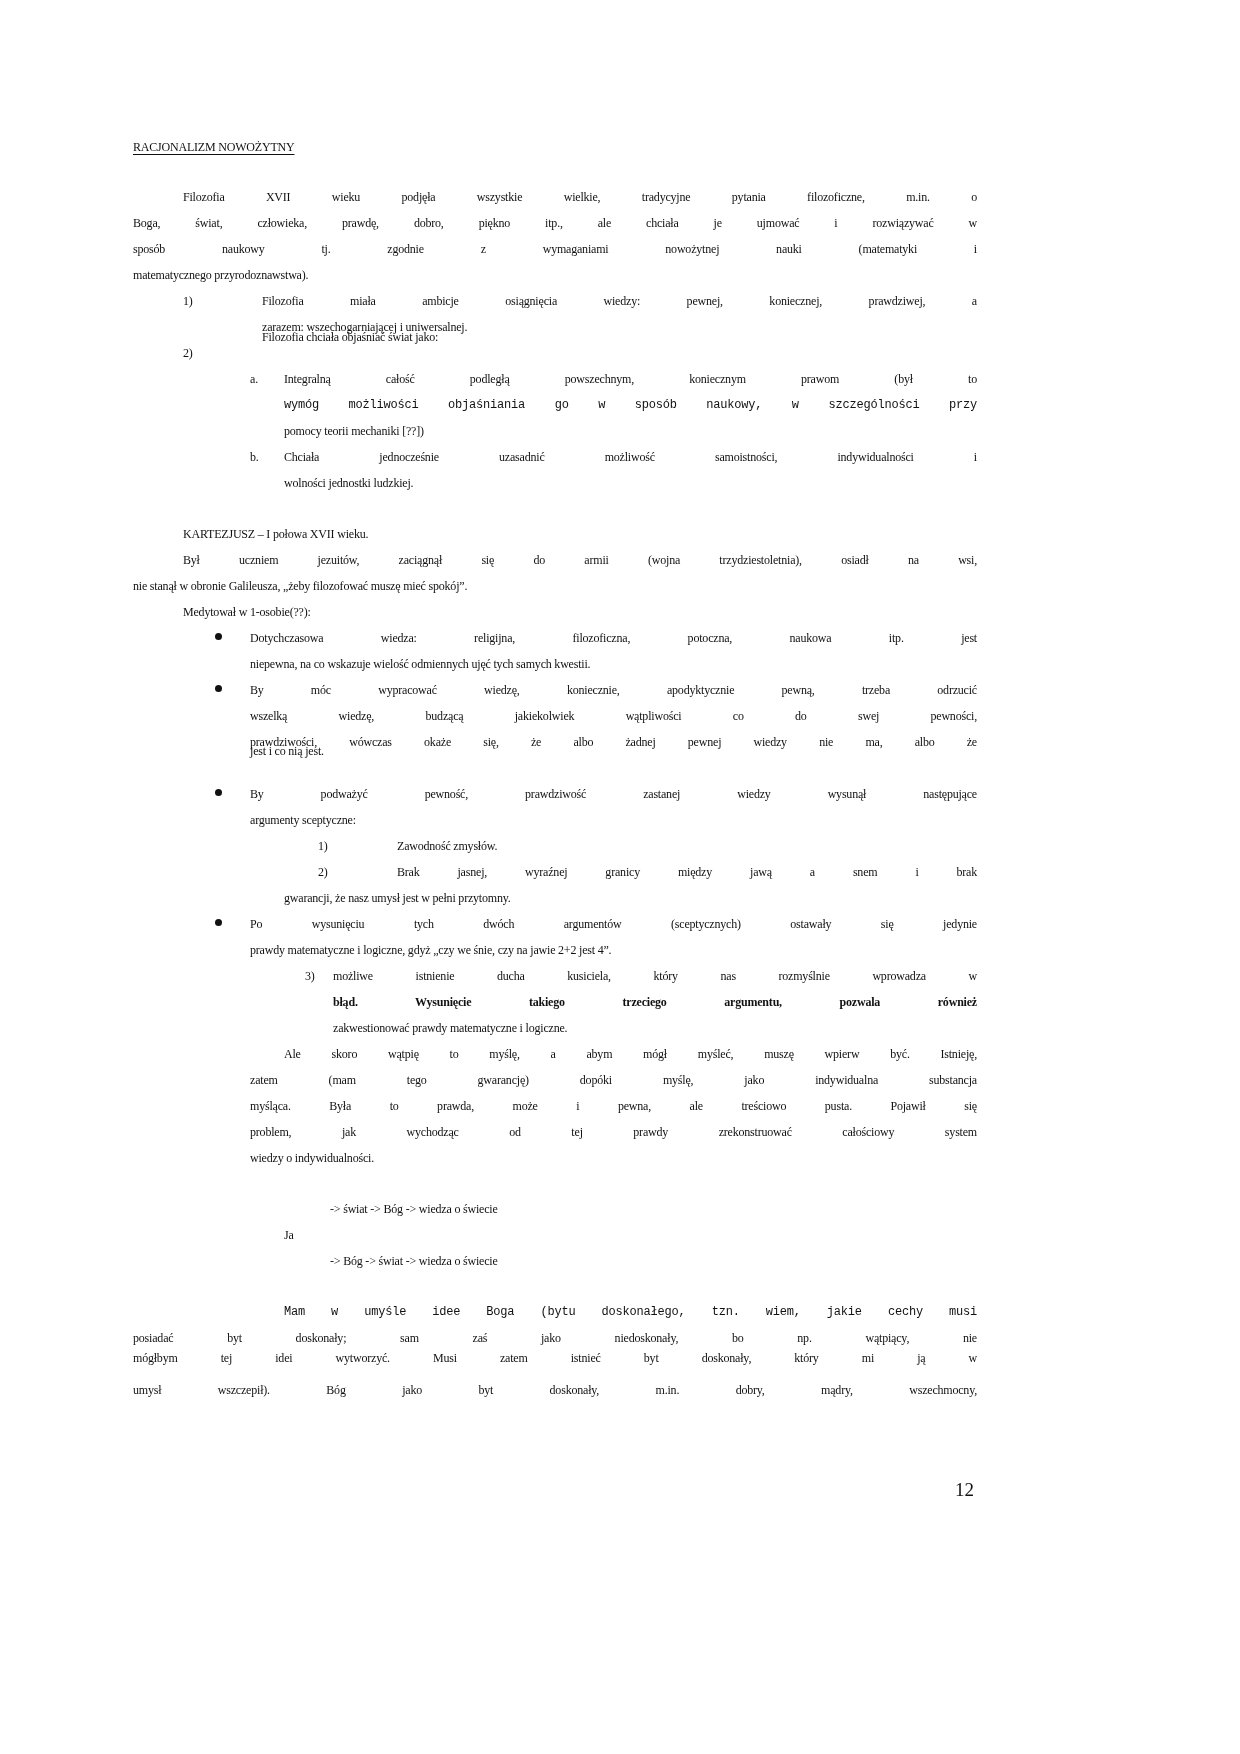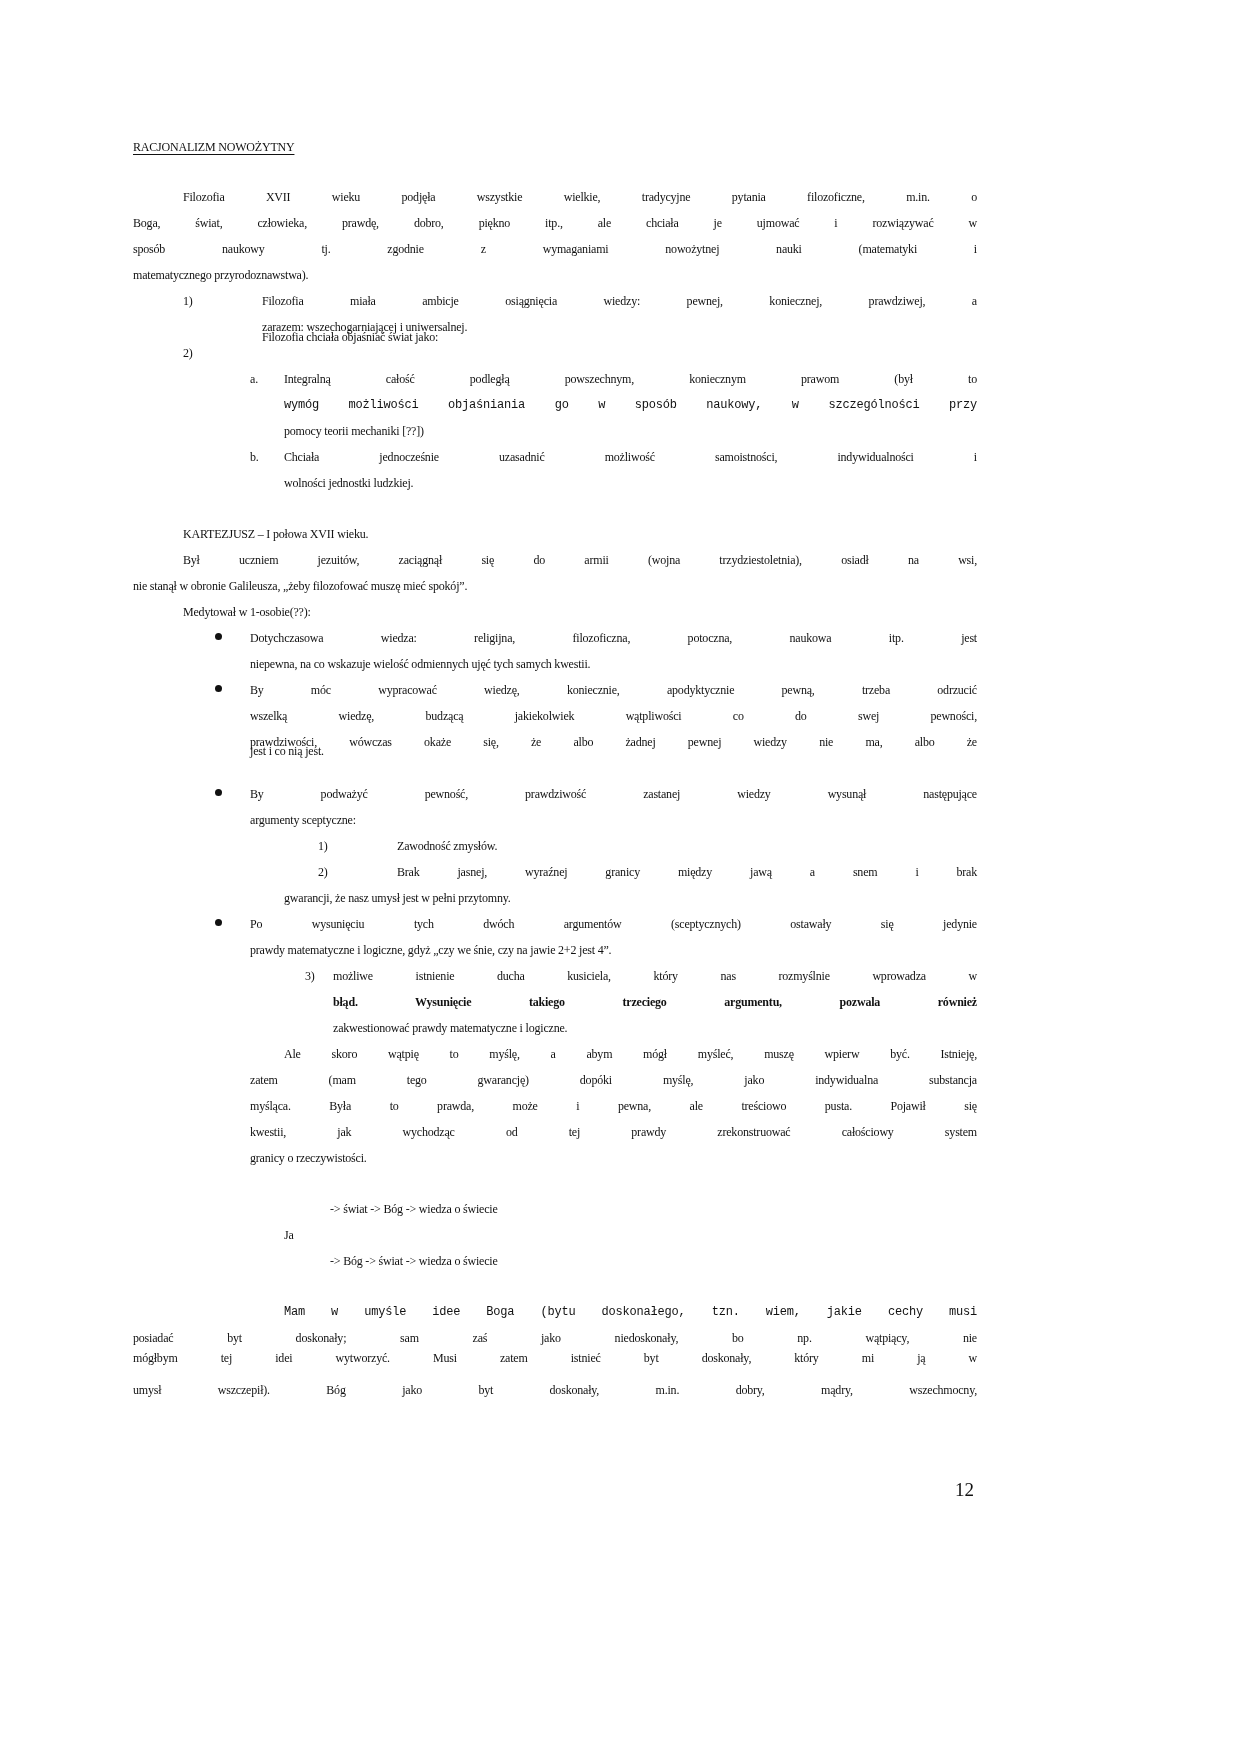--- a/index.html
+++ b/index.html
@@ -111,22 +111,22 @@
     <div class="line" style="left:305px; top:963px;">3)</div>
     <div class="line just" style="left:333px; top:963px; width:644px;">możliwe istnienie ducha kusiciela, który nas rozmyślnie wprowadza w</div>
     <div class="line just" style="left:333px; top:989px; width:644px;font-weight:bold;">błąd. Wysunięcie takiego trzeciego argumentu, pozwala również</div>
     <div class="line" style="left:333px; top:1015px;">zakwestionować prawdy matematyczne i logiczne.</div>
   </div>
 
   <div>
     <div class="line just" style="left:284px; top:1041px; width:693px;">Ale skoro wątpię to myślę, a abym mógł myśleć, muszę wpierw być. Istnieję,</div>
     <div class="line just" style="left:250px; top:1067px; width:727px;">zatem (mam tego gwarancję) dopóki myślę, jako indywidualna substancja</div>
     <div class="line just" style="left:250px; top:1093px; width:727px;">myśląca. Była to prawda, może i pewna, ale treściowo pusta. Pojawił się</div>
-    <div class="line just" style="left:250px; top:1119px; width:727px;">kwestii, jak wychodząc od tej prawdy zrekonstruować całościowy system</div>
-    <div class="line" style="left:250px; top:1145px;">granicy o rzeczywistości.</div>
+    <div class="line just" style="left:250px; top:1119px; width:727px;">problem, jak wychodząc od tej prawdy zrekonstruować całościowy system</div>
+    <div class="line" style="left:250px; top:1145px;">wiedzy o indywidualności.</div>
   </div>
 
   <div>
     <div class="line" style="left:330px; top:1196px;">-&gt; świat -&gt; Bóg -&gt; wiedza o świecie</div>
     <div class="line" style="left:284px; top:1222px;">Ja</div>
     <div class="line" style="left:330px; top:1248px;">-&gt; Bóg -&gt; świat -&gt; wiedza o świecie</div>
   </div>
 
   <div>
     <div class="line just" style="left:284px; top:1299px; width:693px;font-family:Liberation Mono, monospace;">Mam w umyśle idee Boga (bytu doskonałego, tzn. wiem, jakie cechy musi</div>

